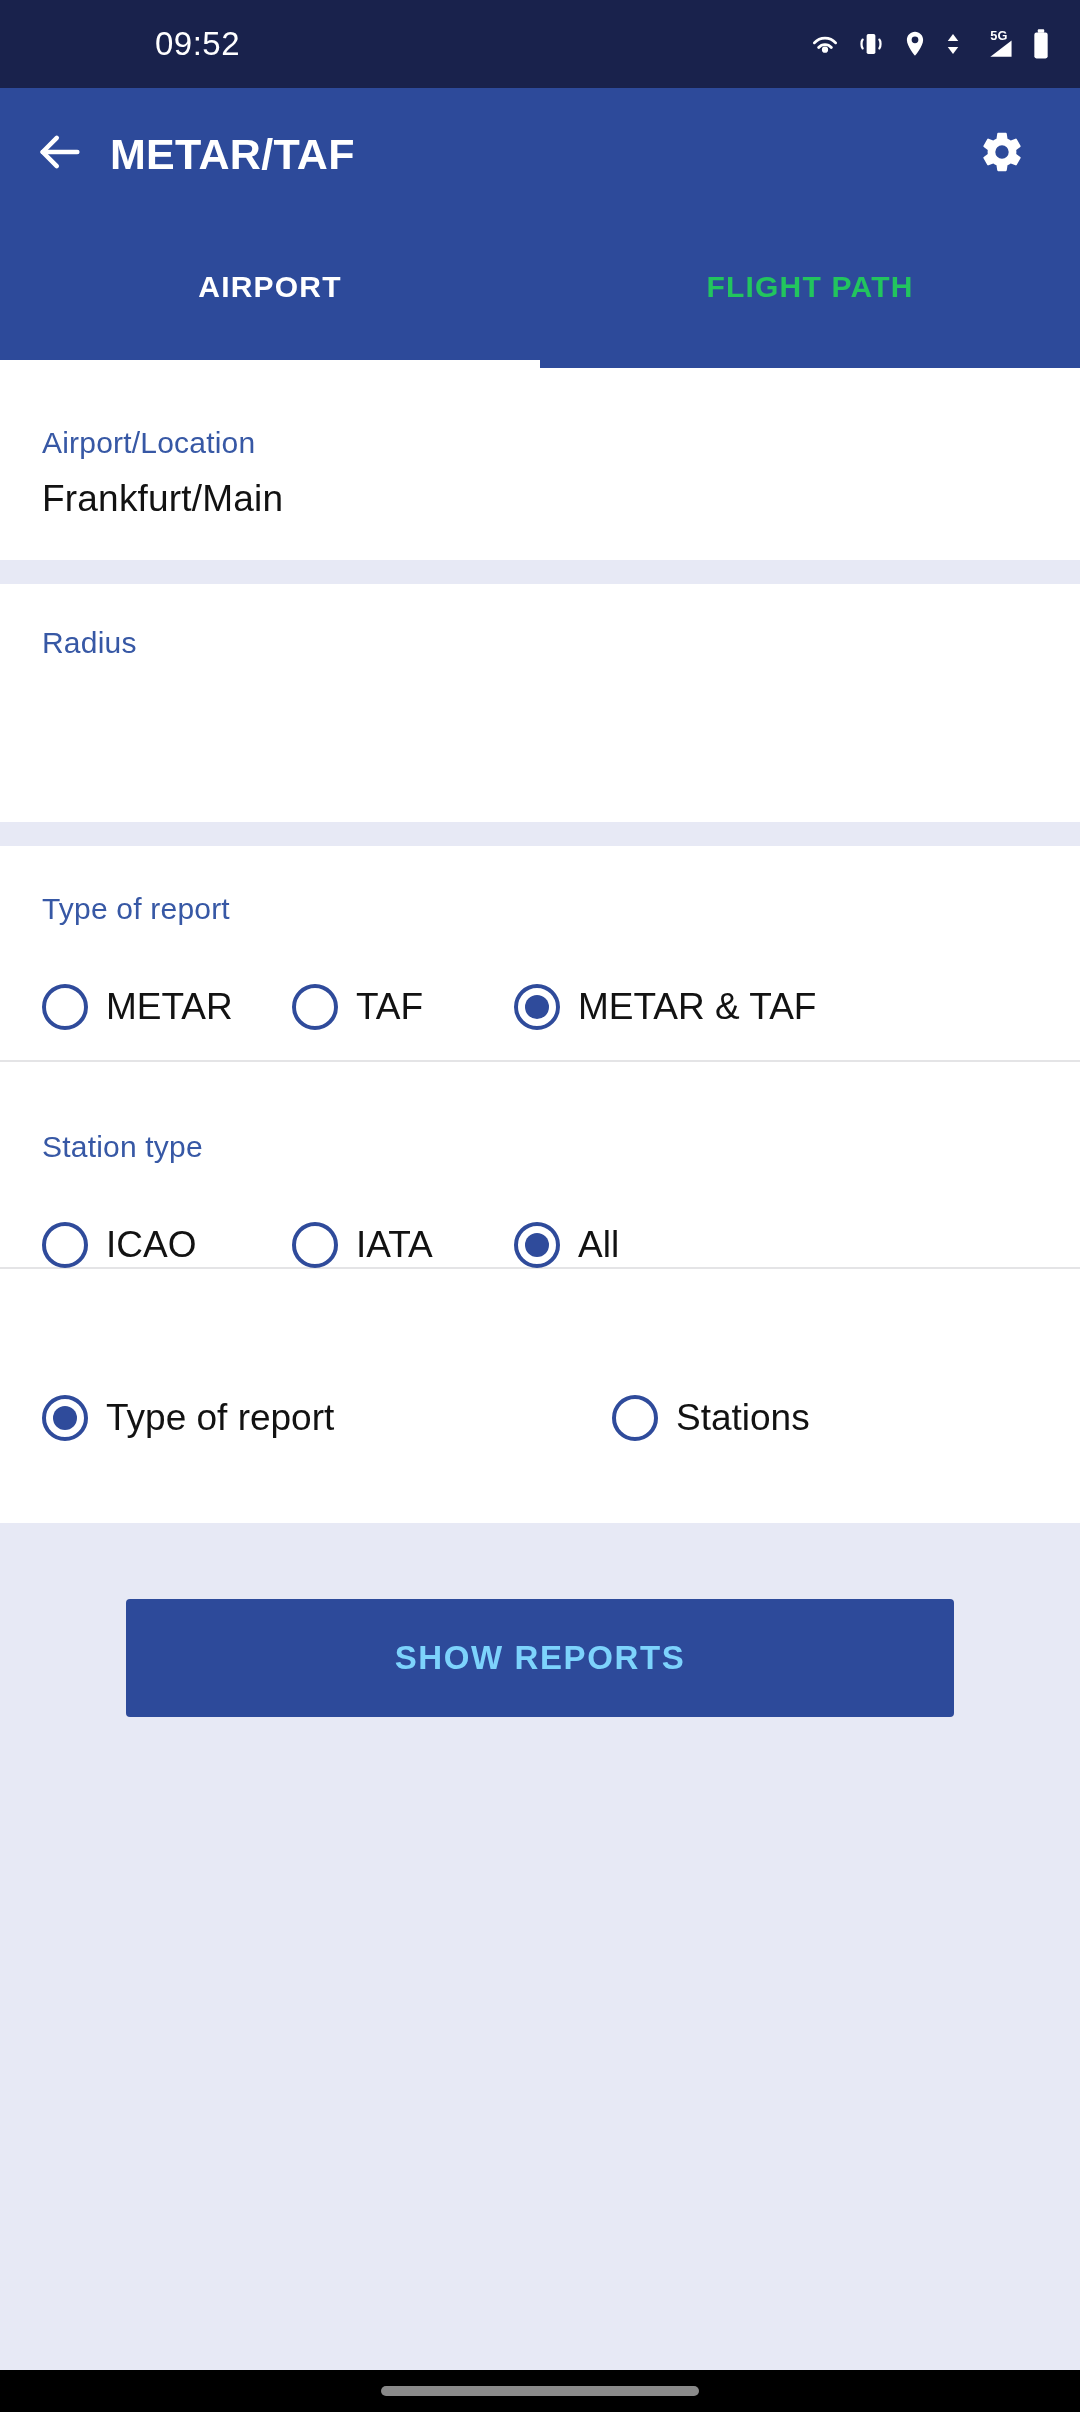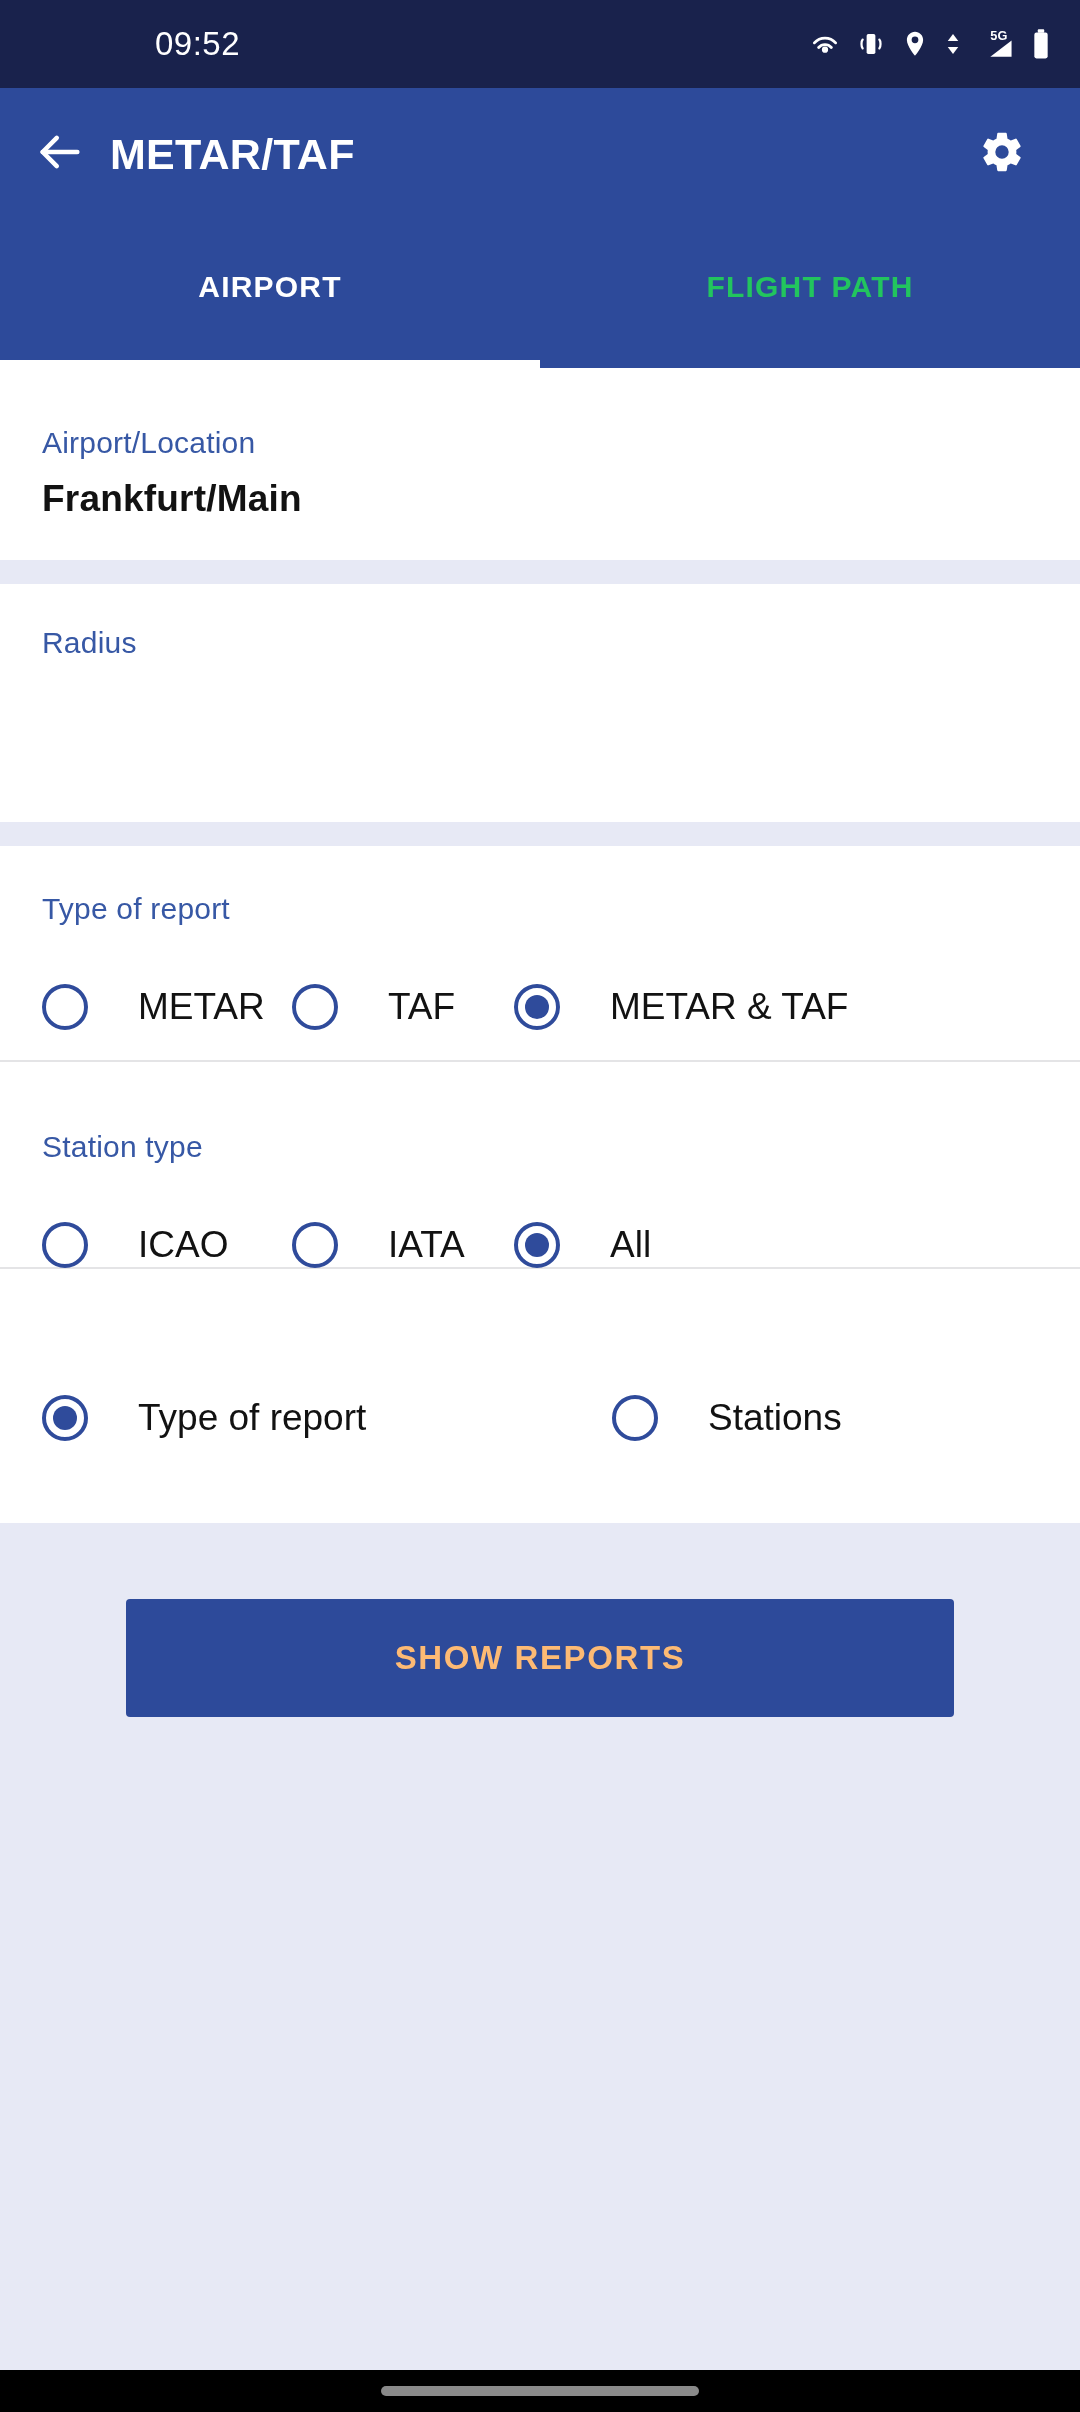--- a/index.html
+++ b/index.html
@@ -69,21 +69,21 @@
     background:#E7E9F5;
   }
   .card{ background:#FFFFFF; width:100%; }
   .gap{ background:#E7E9F5; width:100%; }
   .divider{ height:2px; background:#E4E4E6; width:100%; }
 
   .field-label{
     color:#3758A5; font-size:30px; font-weight:400; letter-spacing:.2px;
   }
   .field-value{
-    color:#121212; font-size:37px; font-weight:700; letter-spacing:.2px;
+    color:#121212; font-size:37px; font-weight:400; letter-spacing:.2px;
   }
 
   
   .sec-airport{ padding:58px 42px 0 42px; height:192px; }
   .sec-airport .field-value{ margin-top:18px; }
 
   
   .sec-radius{ height:238px; padding:42px 42px 0 42px; position:relative; }
   .slider-wrap{ position:relative; height:120px; margin-top:10px; }
   .slider-value{
@@ -107,39 +107,39 @@
   .thumb{
     position:absolute; top:50%; width:40px; height:40px; border-radius:50%;
     background:#2D4A9A; transform:translate(-50%,-50%); cursor:pointer;
   }
 
   
   .sec-radio{ padding:46px 42px 0 42px; }
   .radio-row{
     display:flex; align-items:center; margin-top:44px; height:74px;
   }
-  .radio-item{ display:flex; align-items:center; cursor:pointer;gap:32px; }
+  .radio-item{ display:flex; align-items:center; cursor:pointer; }
   .radio-circle{
     width:46px; height:46px; border-radius:50%;
     border:4px solid #2F4B9B; background:#fff;
     display:flex; align-items:center; justify-content:center;
     flex:0 0 auto;
   }
   .radio-dot{
     width:24px; height:24px; border-radius:50%; background:#2F4B9B;
   }
   .radio-label{
     margin-left:18px; font-size:37px; color:#121212; white-space:nowrap;
   }
 
   
   .sec-button{ padding:76px 0 0 0; }
   .show-btn{
     display:block; margin:0 auto; width:828px; height:118px;
-    background:#2D4A9A; color:#fdba74; border:none;
+    background:#2D4A9A; color:#7dd3fc; border:none;
     font-family:"Liberation Sans", sans-serif;
     font-size:33px; font-weight:600; letter-spacing:1.6px;
     border-radius:4px; cursor:pointer;
   }
 
   
   .navbar{
     position:absolute; left:0; bottom:0; width:1080px; height:42px;
     background:#000000;
   }

